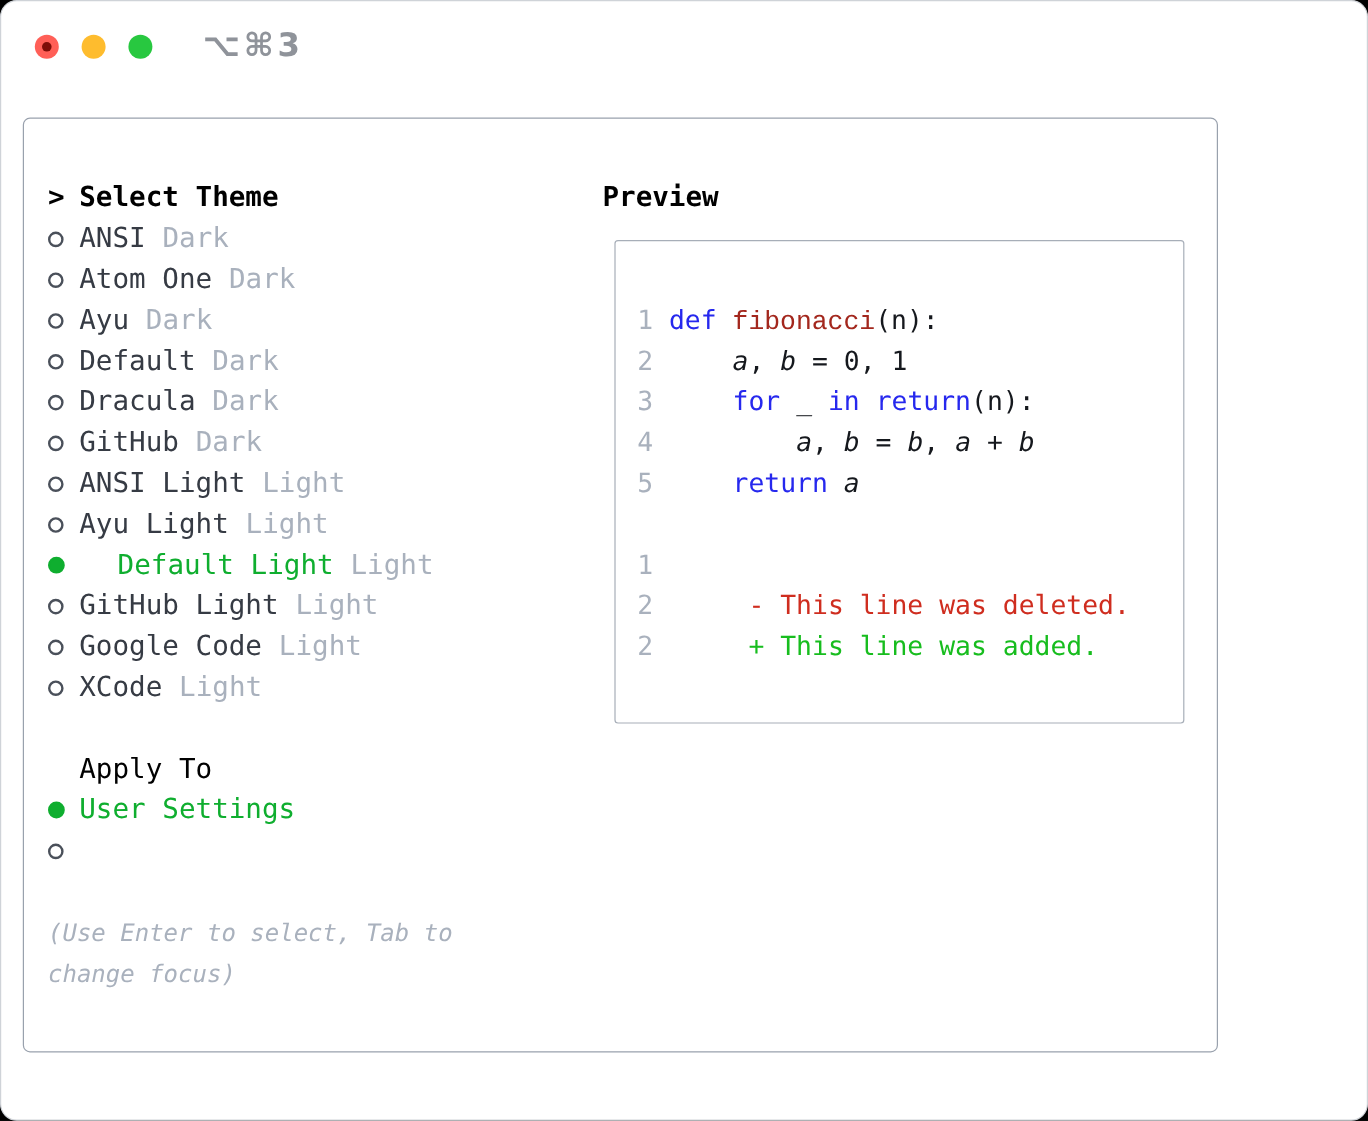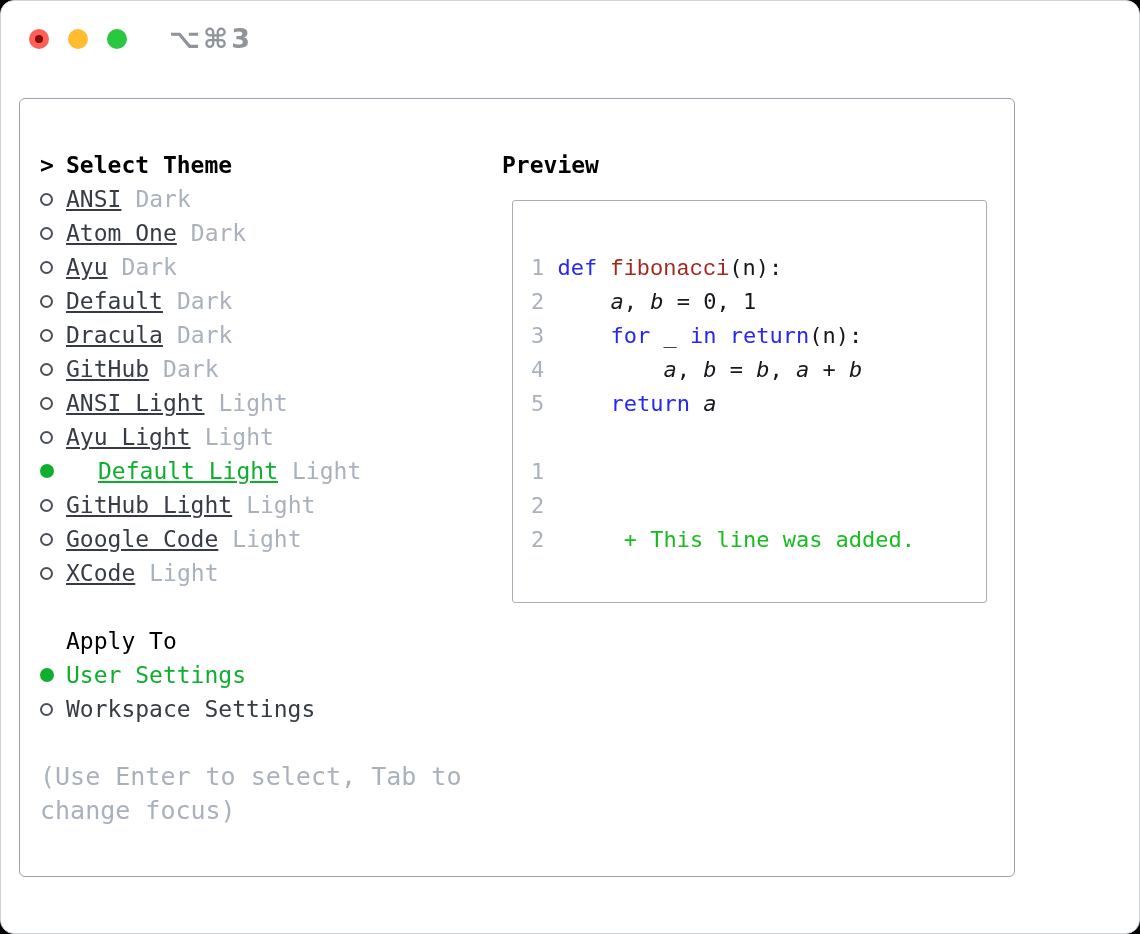--- a/index.html
+++ b/index.html
@@ -34,29 +34,29 @@
   .right { width:500px; }
 
   .row { height:34px; line-height:34px; font-size:23px; display:flex; align-items:center; white-space:pre; }
   .hdr-row { font-weight:bold; color:#000; }
   .chev { display:inline-block; width:26px; font-weight:bold; color:#000; }
   .indent { display:inline-block; width:26px; }
 
   .radio { flex:0 0 auto; width:13px; height:13px; border-radius:50%;
            border:2px solid #4a505a; margin-right:13px; }
   .radio.sel { background:var(--green); border-color:var(--green); width:14px; height:14px; margin-right:12px; }
-  .name { color:var(--item);text-decoration:underline; }
+  .name { color:var(--item); }
   .name.sel { color:var(--green);margin-left:32px; }
   .tag { color:var(--muted); margin-left:14px;text-align:center; }
   .apply-label { color:var(--item); }
   .apply-label.sel { color:var(--green); }
   .apply-hdr { color:#000; }
 
   .hint { margin-top:34px; color:var(--muted); }
-  .hint div { height:34px; line-height:34px; font-size:25px; }
+  .hint div { height:34px; line-height:34px; font-size:20px;font-style:italic; }
 
   
   .preview-box {
     margin-left:10px; margin-top:18px; width:475px; height:403px;
     border:1.5px solid #a7aeb8; border-radius:3px; background:#fff;
     padding:50px 0 0 18px;
   }
   .pline { height:34px; line-height:34px; font-size:22px; white-space:pre; display:flex; }
   .ln { width:1ch; margin-right:1ch; color:var(--muted); }
   .ptext { white-space:pre; }
@@ -104,21 +104,21 @@
           </div>
 
         <div class="row"></div>
 
         <div class="row">
           <span class="indent"></span><span class="apply-hdr">Apply To</span>
         </div>
 
         <div id="apply-list">
             <div class="row item"><span class="radio sel"></span><span class="apply-label sel">User Settings</span></div>
-            <div class="row item"><span class="radio"></span><span class="apply-label">Workspace Settings</span></div>
+            <div class="row item"><span class="radio"></span></div>
           </div>
 
         <div class="hint">
           <div>(Use Enter to select, Tab to</div>
           <div>change focus)</div>
         </div>
       </div>
 
       <div class="right">
         <div class="row hdr-row">
@@ -126,21 +126,21 @@
         </div>
         <div class="preview-box">
           <div id="preview-lines">
               <div class="pline"><span class="ln">1</span><span class="ptext"><span class="tk-kw">def</span><span class="tk-pl"> </span><span class="tk-fn">fibonacci</span><span class="tk-pl">(n):</span></span></div>
               <div class="pline"><span class="ln">2</span><span class="ptext"><span class="tk-pl">    </span><span class="tk-var">a</span><span class="tk-pl">, </span><span class="tk-var">b</span><span class="tk-pl"> = 0, 1</span></span></div>
               <div class="pline"><span class="ln">3</span><span class="ptext"><span class="tk-pl">    </span><span class="tk-kw">for</span><span class="tk-pl"> _ </span><span class="tk-kw">in</span><span class="tk-pl"> </span><span class="tk-kw">return</span><span class="tk-pl">(n):</span></span></div>
               <div class="pline"><span class="ln">4</span><span class="ptext"><span class="tk-pl">        </span><span class="tk-var">a</span><span class="tk-pl">, </span><span class="tk-var">b</span><span class="tk-pl"> = </span><span class="tk-var">b</span><span class="tk-pl">, </span><span class="tk-var">a</span><span class="tk-pl"> + </span><span class="tk-var">b</span></span></div>
               <div class="pline"><span class="ln">5</span><span class="ptext"><span class="tk-pl">    </span><span class="tk-kw">return</span><span class="tk-pl"> </span><span class="tk-var">a</span></span></div>
               <div class="pline"><span class="ln"></span><span class="ptext"></span></div>
               <div class="pline"><span class="ln">1</span></div>
-              <div class="pline"><span class="ln">2</span></div>
+              <div class="pline"><span class="ln">2</span><span class="ptext"><span class="tk-del">     - This line was deleted.</span></span></div>
               <div class="pline"><span class="ln">2</span><span class="ptext"><span class="tk-add">     + This line was added.</span></span></div>
             </div>
         </div>
       </div>
 
     </div>
   </div>
 </div>
 
 </body></html>

